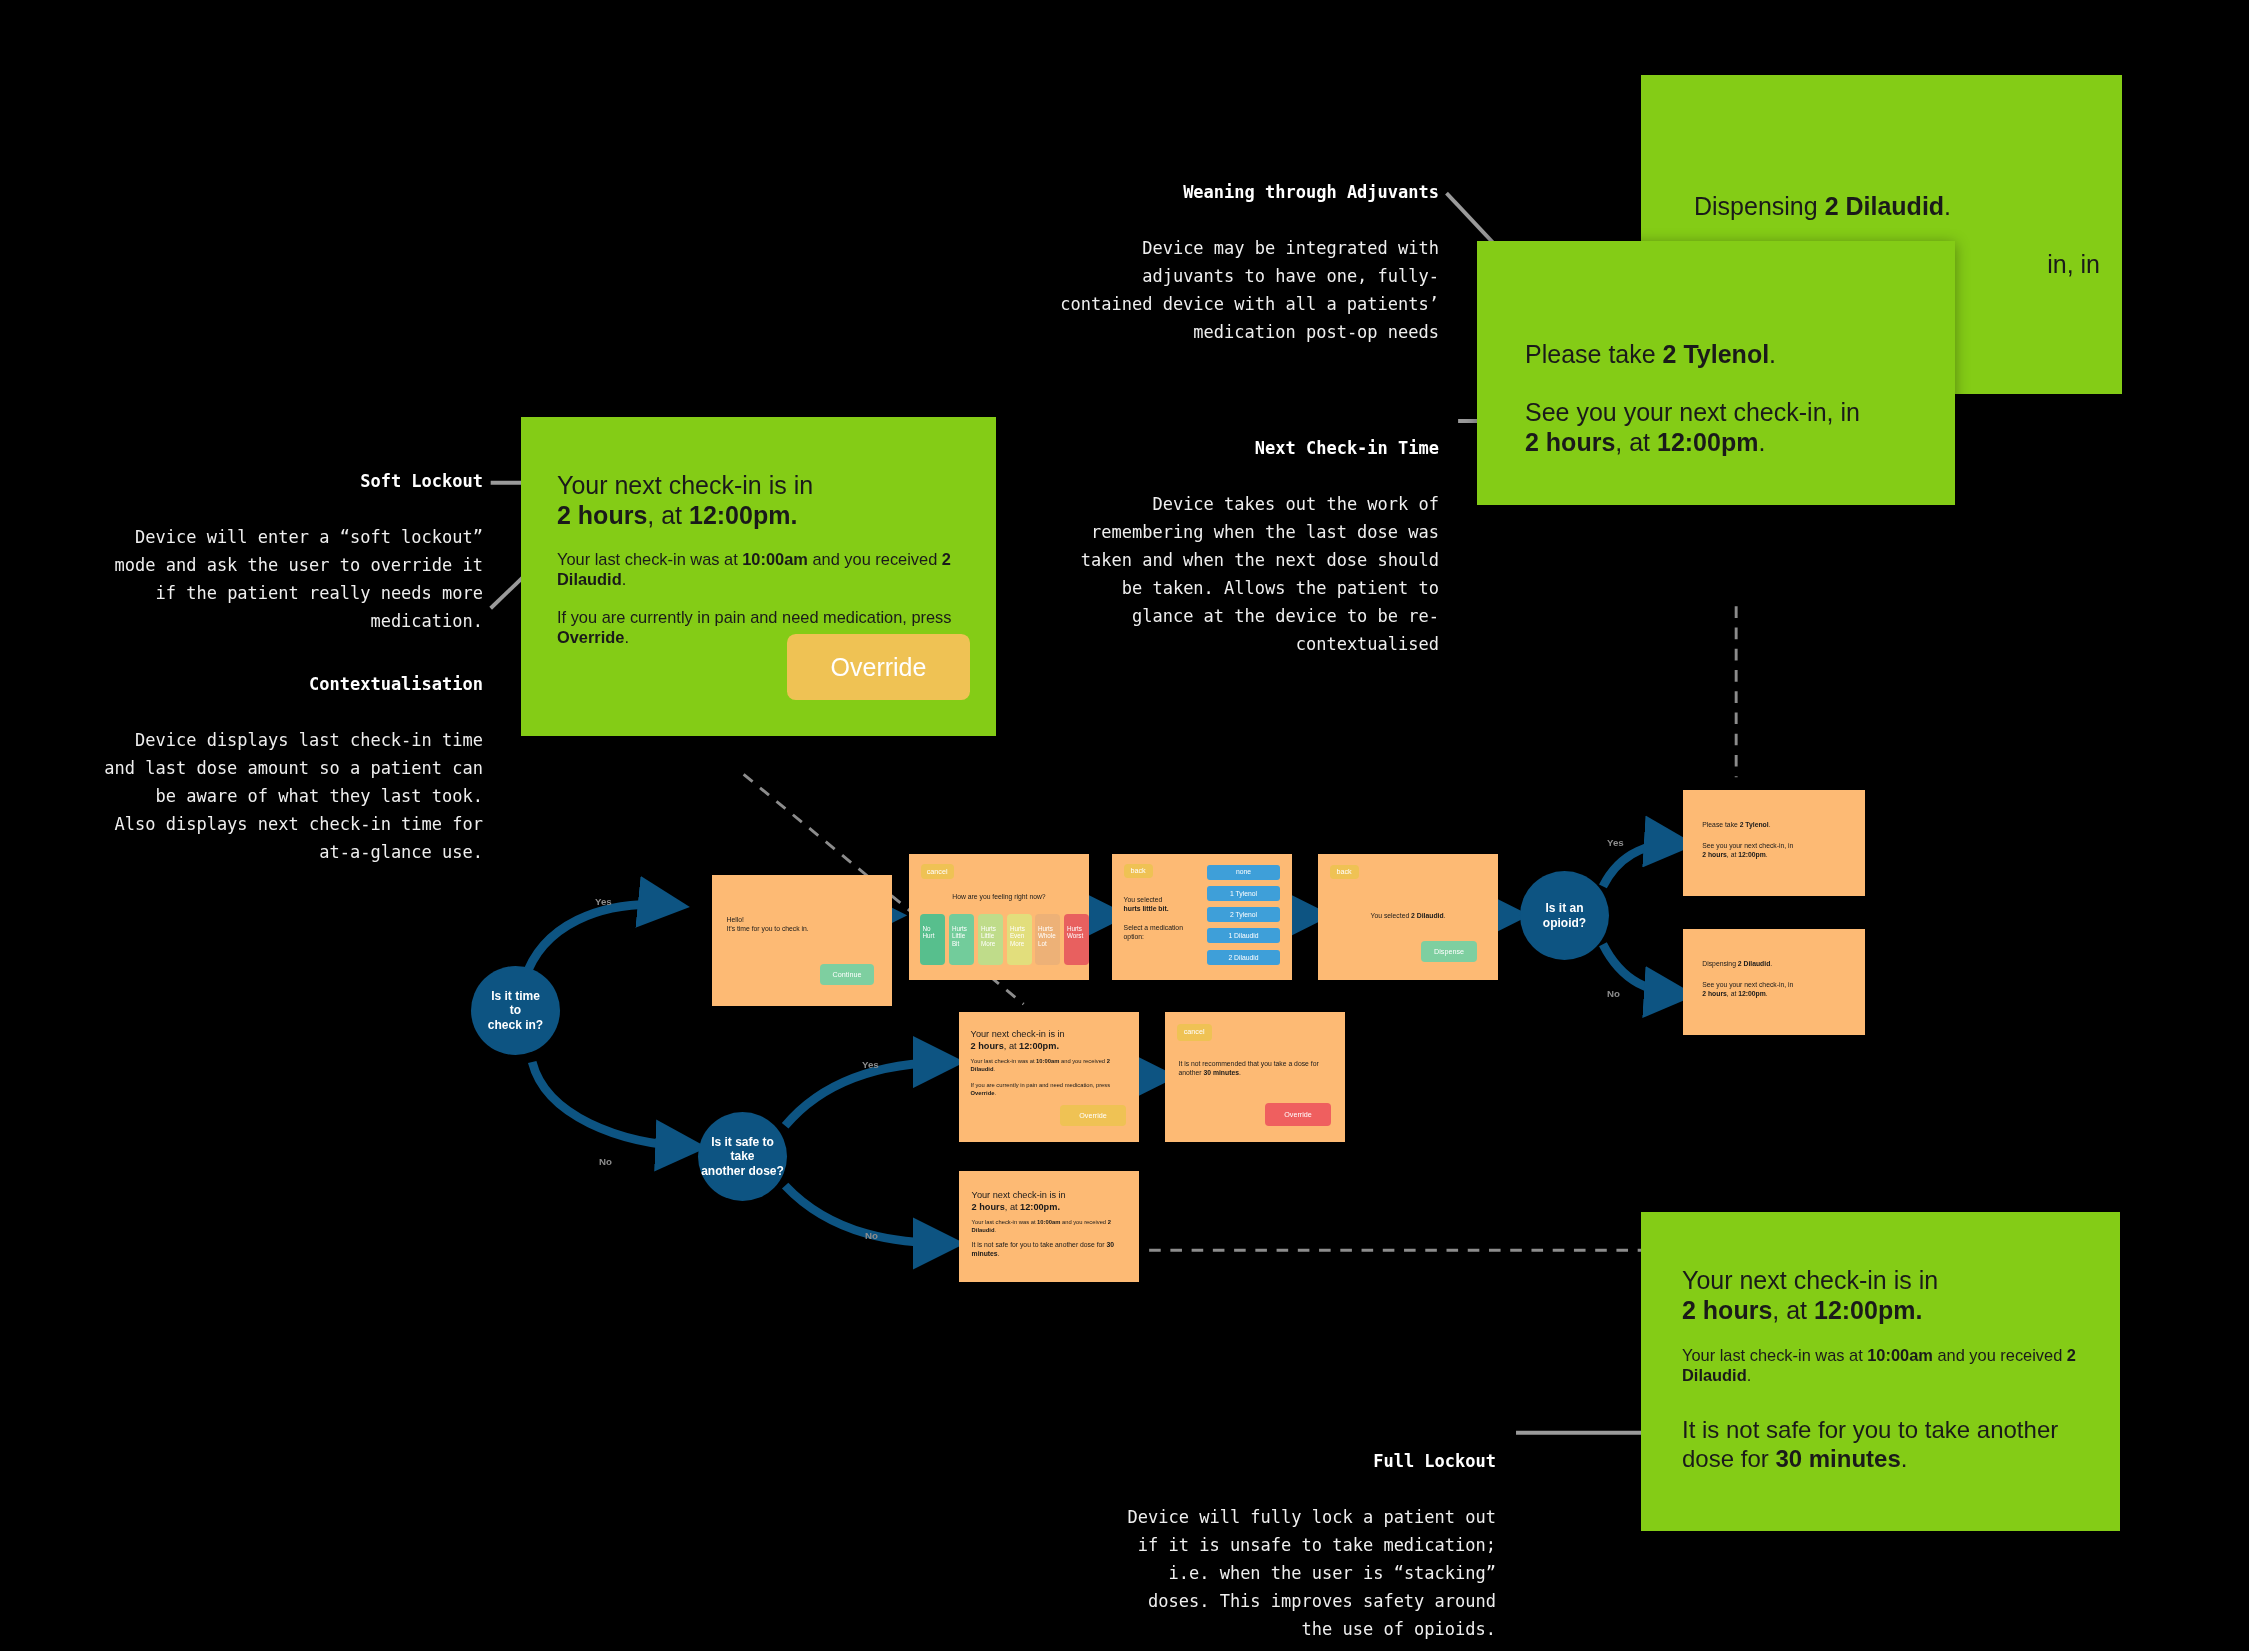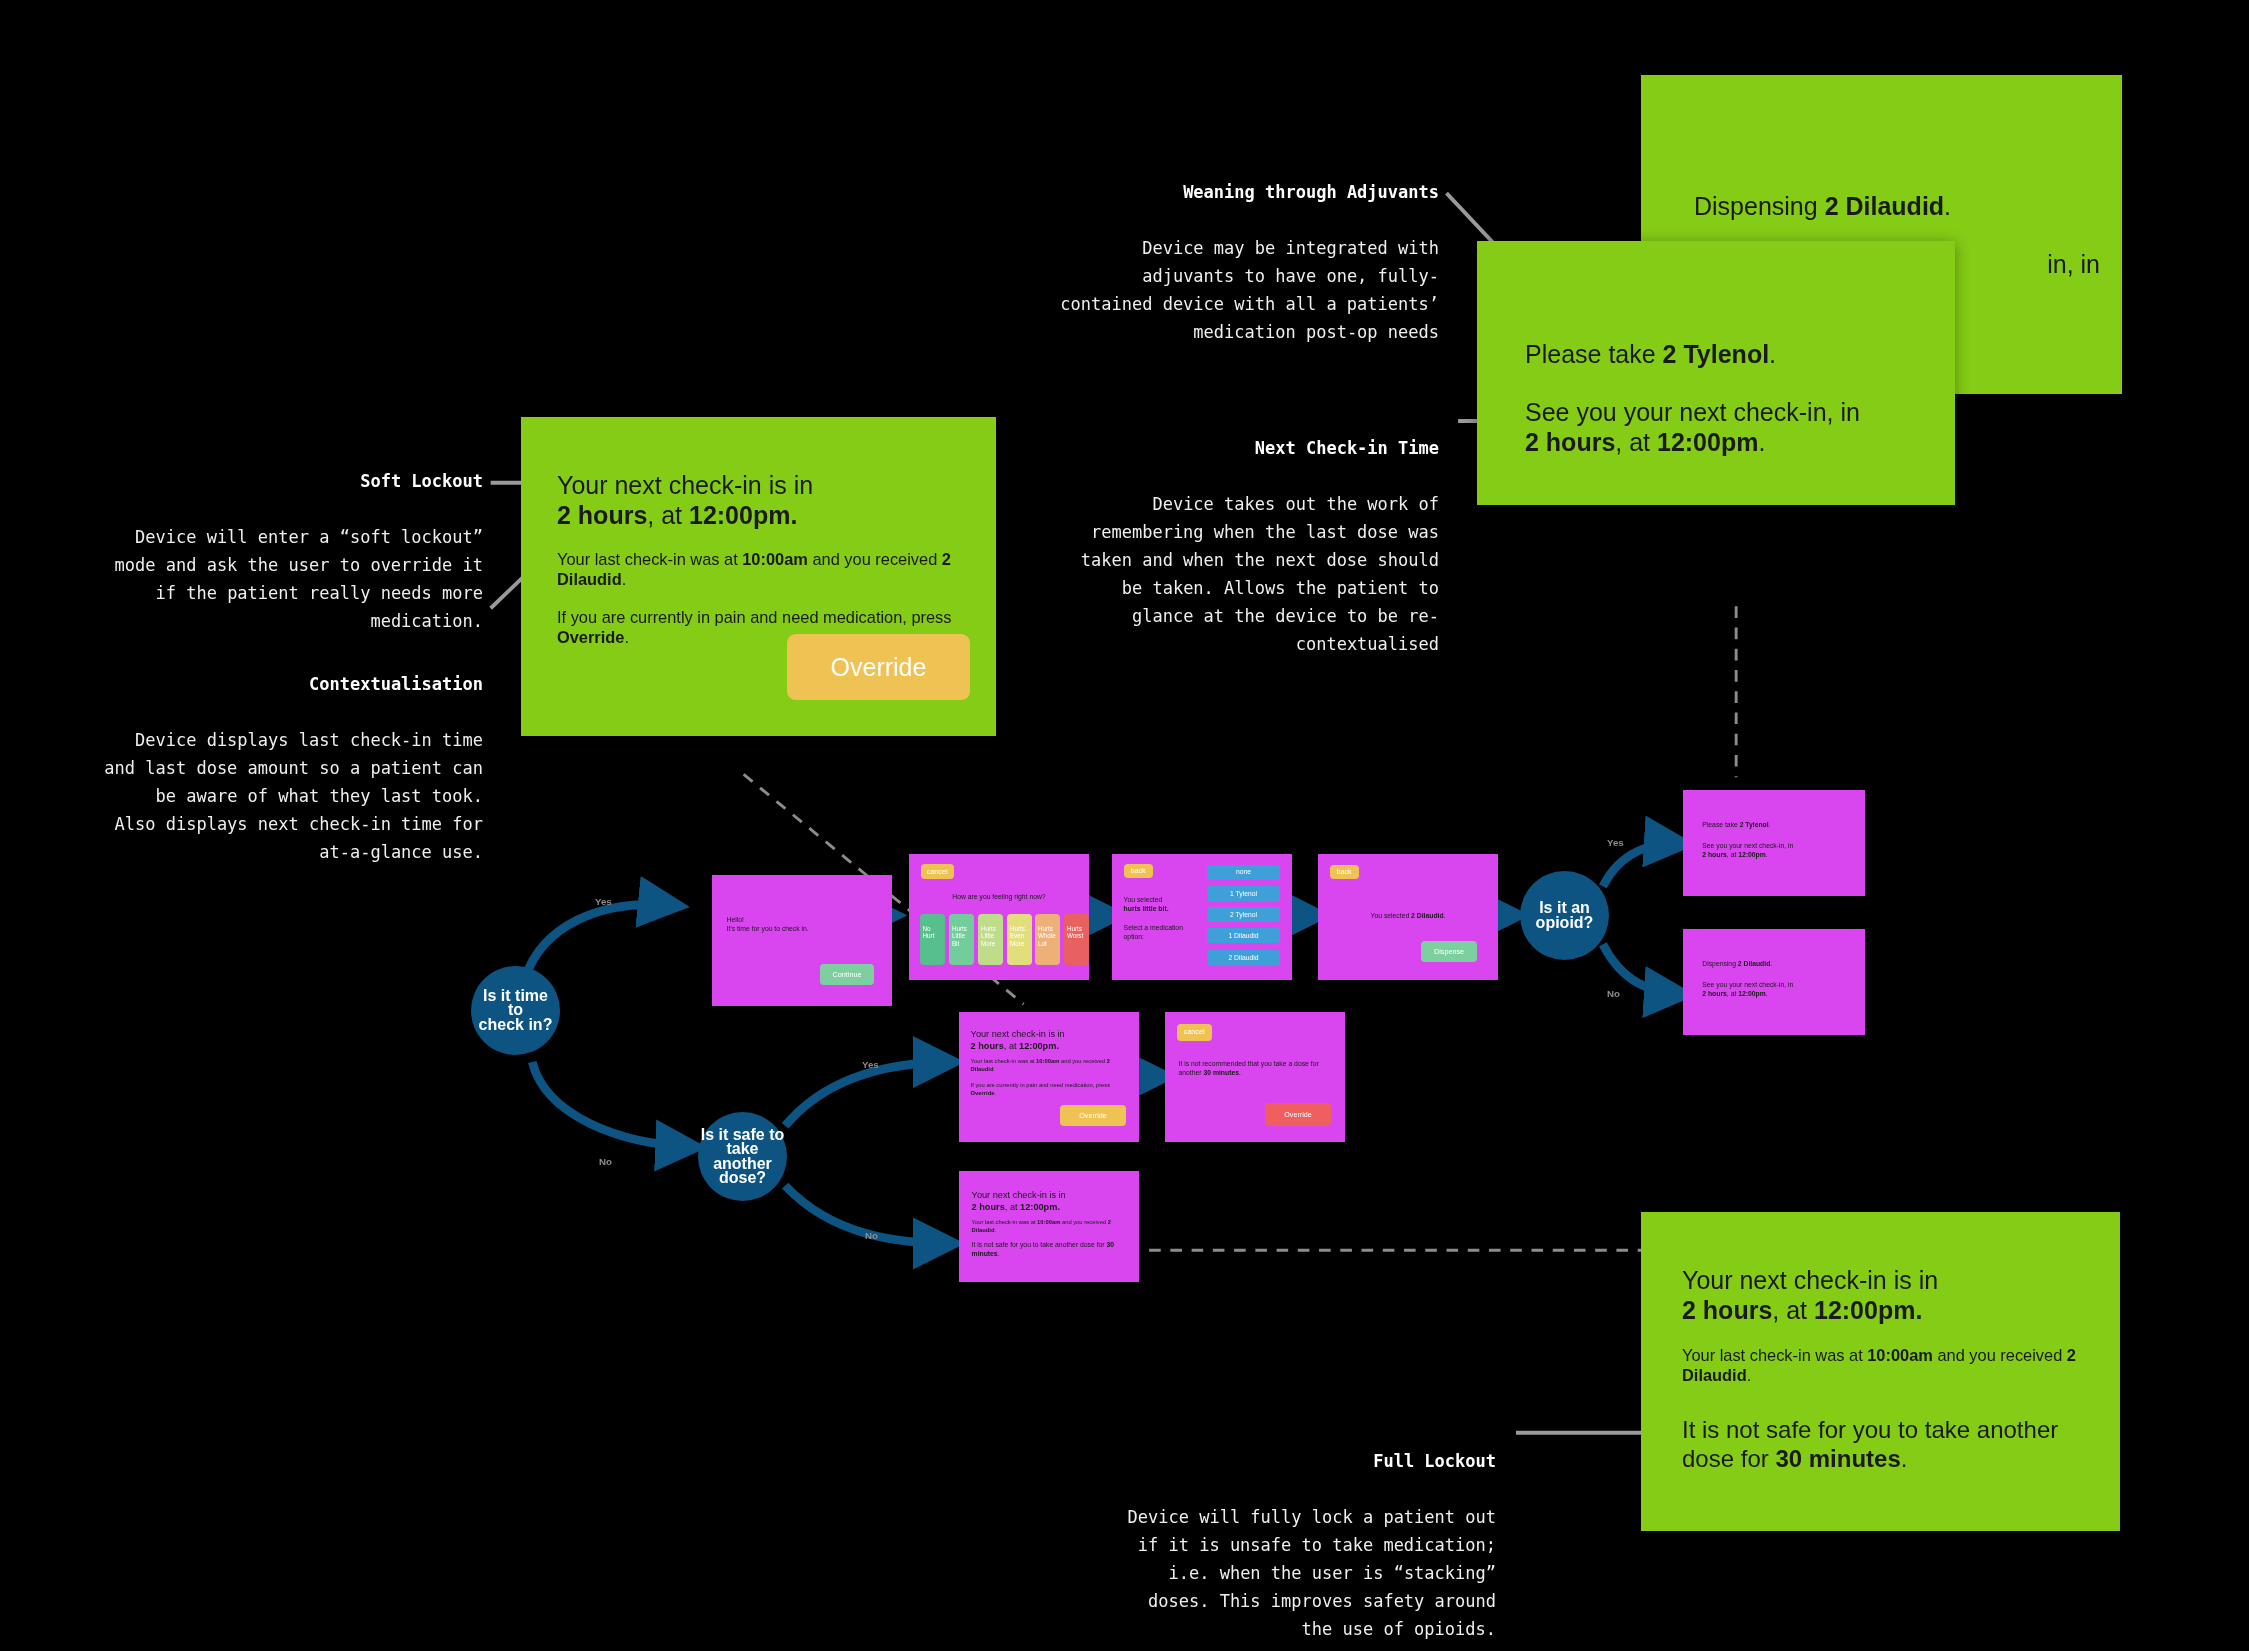--- a/index.html
+++ b/index.html
@@ -47,30 +47,30 @@
     position:absolute; background:#efc254; color:#ffffff;
     border-radius:8.7px; display:flex; align-items:center; justify-content:center;
     font-size:25px;
   }
 
   
   .node {
     position:absolute; border-radius:50%;
     background:#0d5482; color:#fff;
     display:flex; align-items:center; justify-content:center; text-align:center;
-    font-size:16px; line-height:14.5px; font-weight:bold;
+    font-size:12px; line-height:14.5px; font-weight:bold;
     white-space:pre-line;
   }
   .edge-label {
     position:absolute; color:#8d8d8d;
     font-size:9.7px; font-weight:bold;
     font-family:"Liberation Sans", sans-serif;
   }
   .mini {
-    position:absolute; background:#d946ef; color:#1a1a1a;
+    position:absolute; background:#fdba74; color:#1a1a1a;
     font-size:7.7px; line-height:9.7px; overflow:hidden;
   }
   .mini b { font-weight:bold; }
   .mini .t1 { font-size:9.2px; line-height:11.6px; }
   .mini .t2 { font-size:6.8px; line-height:8.7px; }
   .pill {
     position:absolute; border-radius:3.9px; color:#fff;
     display:flex; align-items:center; justify-content:center;
     font-size:7.2px;
   }

